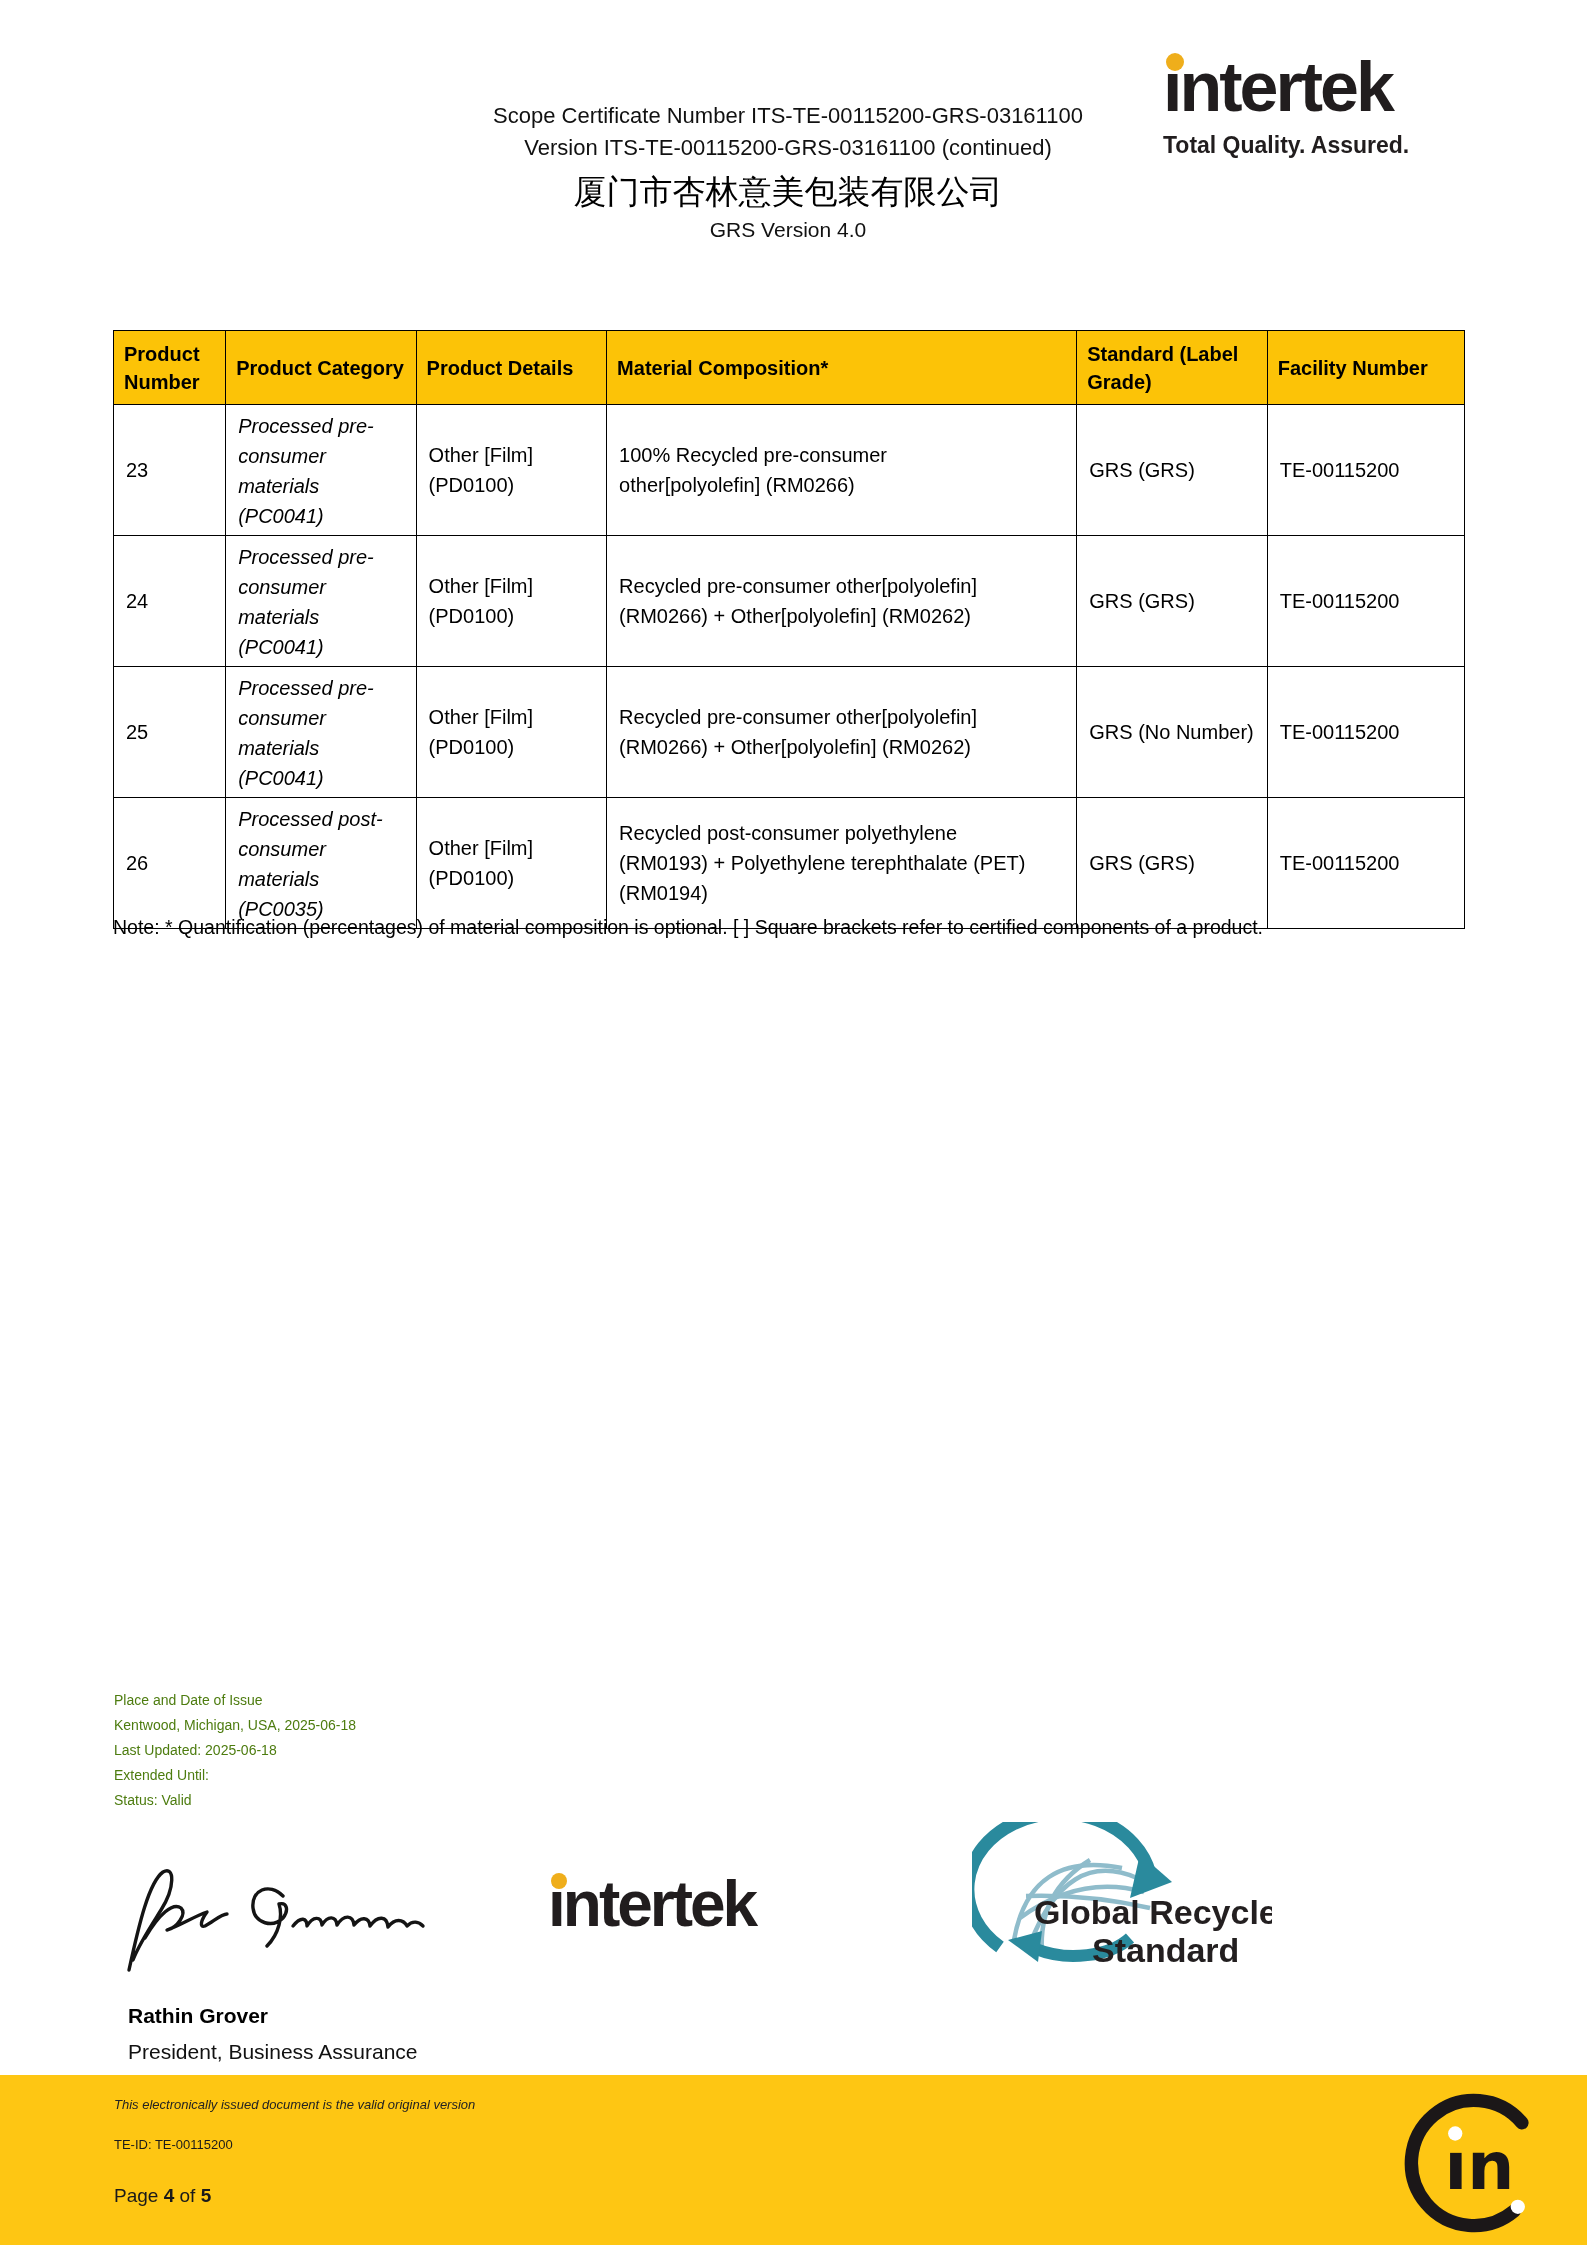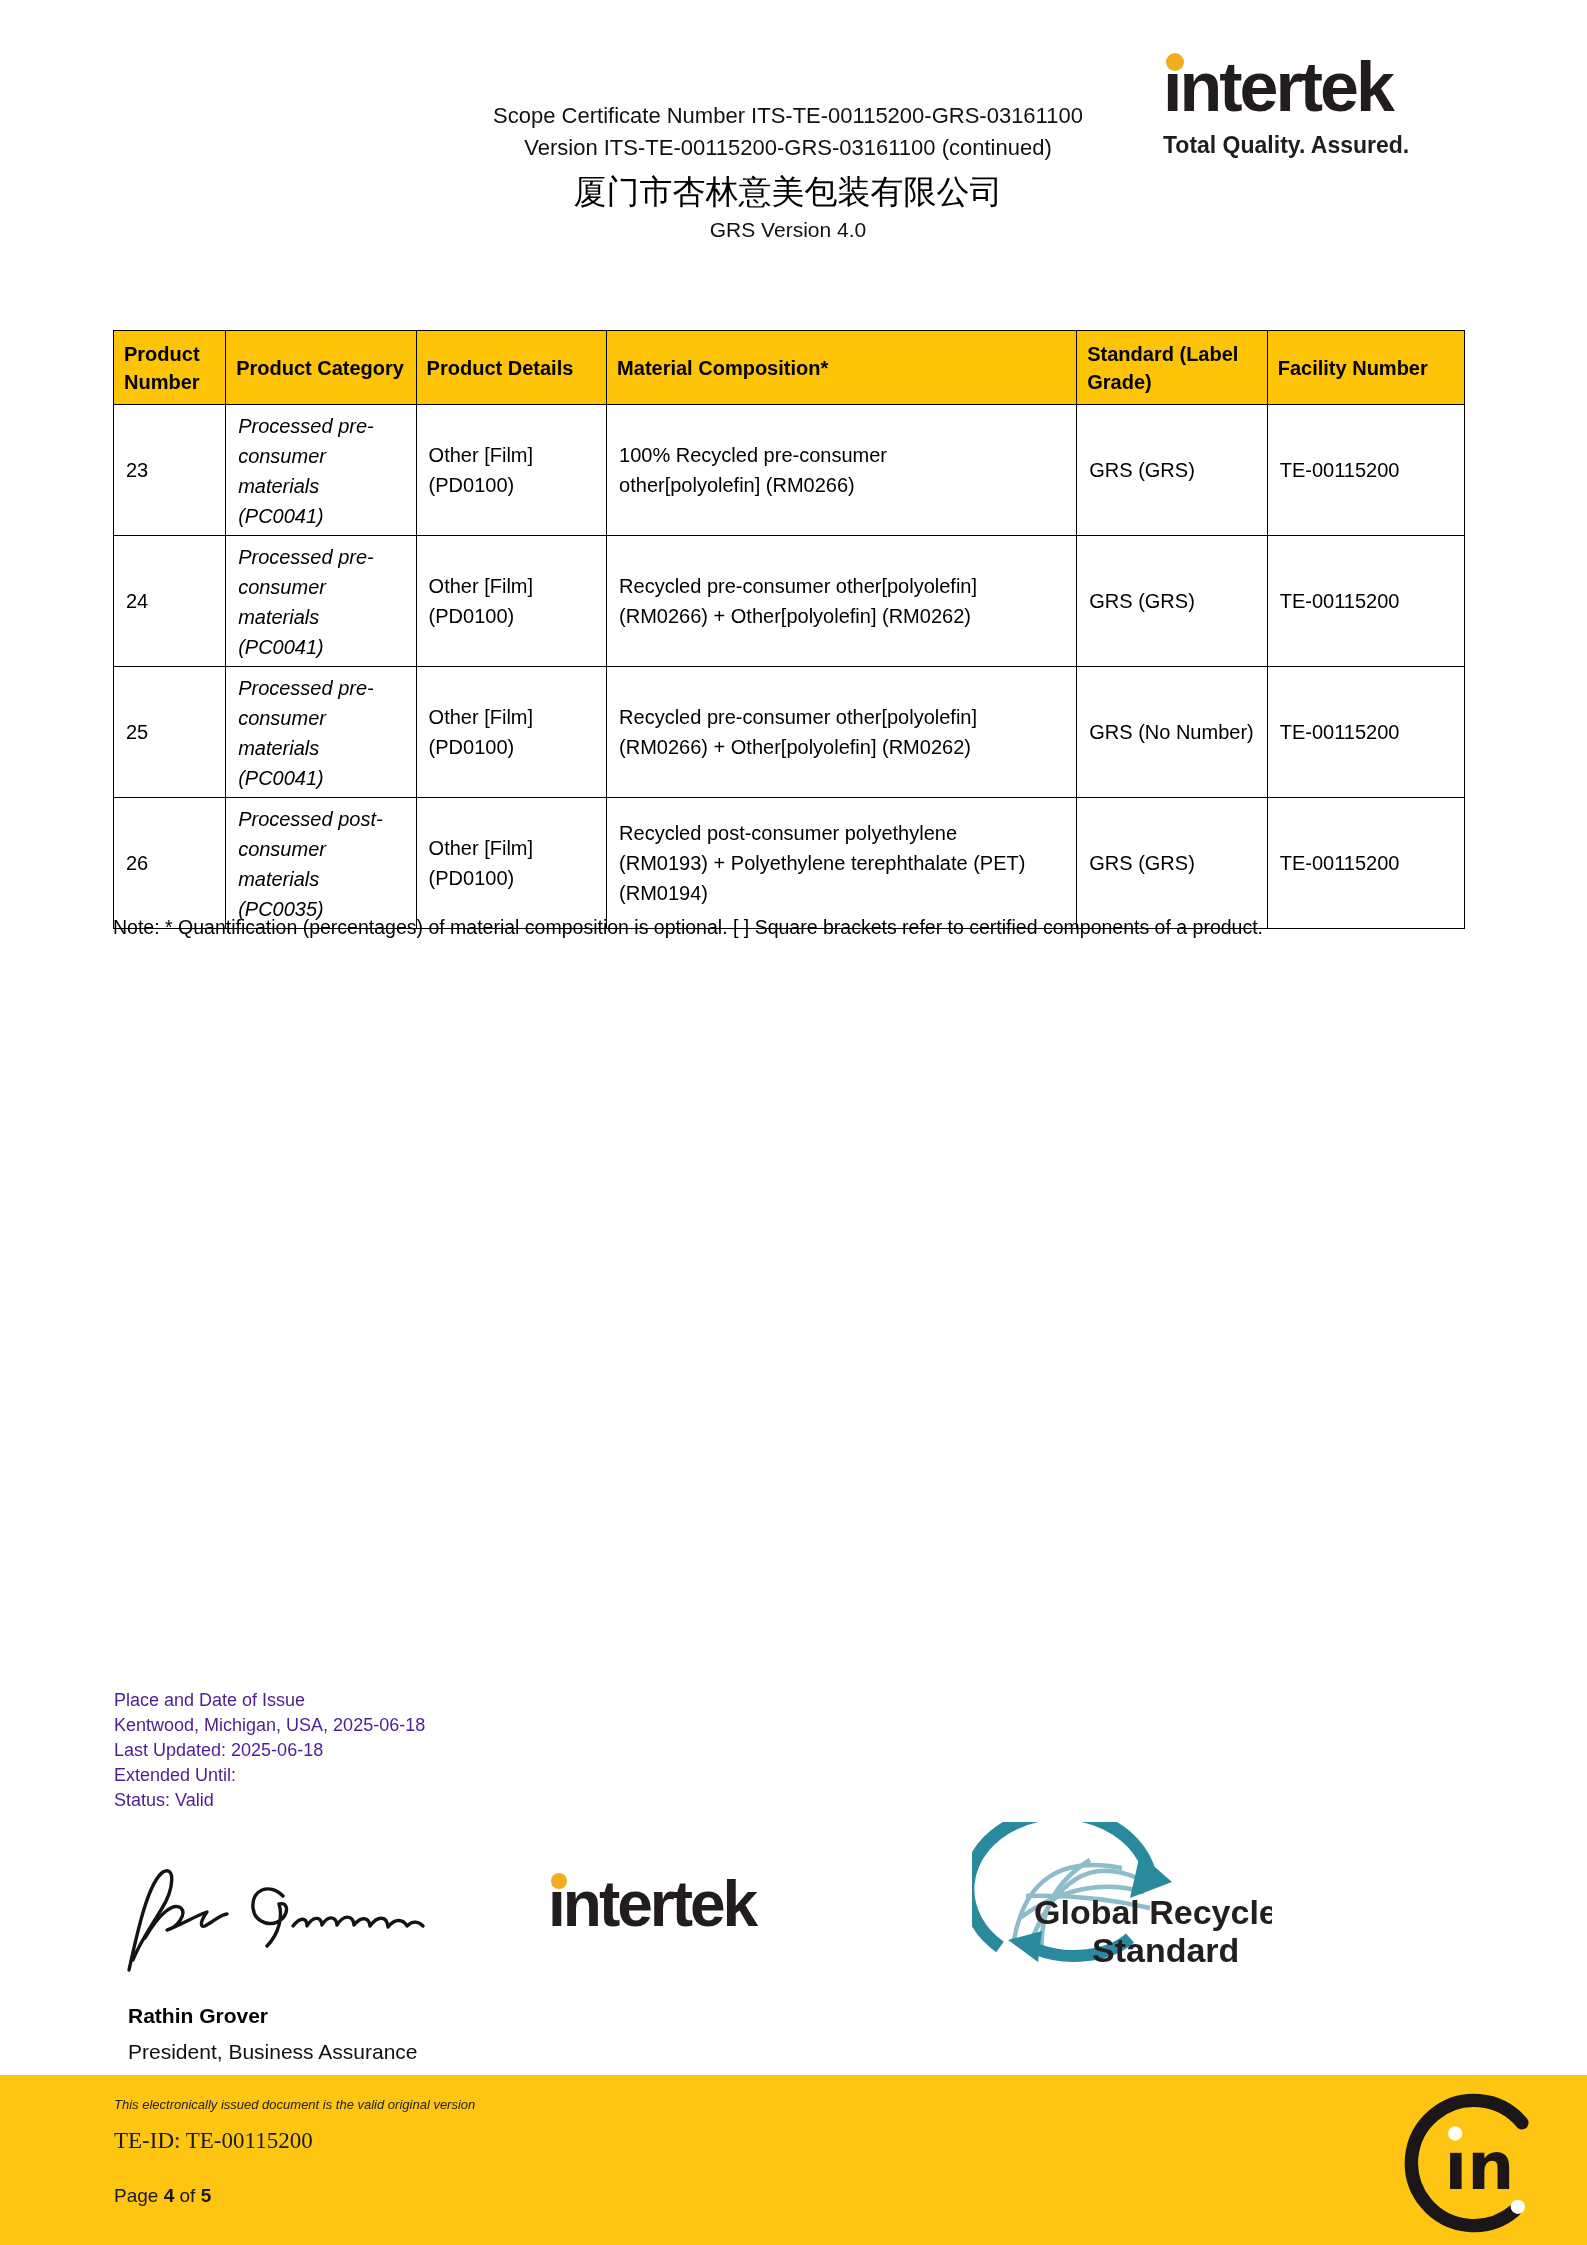--- a/index.html
+++ b/index.html
@@ -29,34 +29,34 @@
   .products th,.products td{border:1.5px solid #000;overflow:hidden;}
   .products th{background:#fcc307;font-weight:bold;font-size:20px;text-align:left;
                padding:4px 10px;vertical-align:middle;line-height:28px;color:#000;}
   .products td{font-size:20px;padding:4px 12px;vertical-align:middle;line-height:30px;color:#000;}
   .products td.cat{vertical-align:top;padding-top:6px;font-style:italic;}
   tr.hrow{height:74px;} tr.r0{height:122px;} tr.r1{height:124px;} tr.r2{height:124px;} tr.r3{height:130px;}
 
   .note{position:absolute;left:113px;top:916px;width:1400px;font-size:19.5px;color:#000;}
 
   
-  .issue{position:absolute;left:114px;top:1688px;font-size:18px;line-height:25px;color:#4c1d95;}
+  .issue{position:absolute;left:114px;top:1688px;font-size:14px;line-height:25px;color:#4d7c0f;}
 
   
   .sig{position:absolute;left:115px;top:1852px;}
   .wm-bottom{position:absolute;left:548px;top:1872px;font-size:64px;}
   .wm-bottom .ydot{width:16px;height:16px;left:3px;top:1px;}
   .grs-logo{position:absolute;left:972px;top:1822px;}
   .sign-name{position:absolute;left:128px;top:2004px;font-size:21px;font-weight:bold;color:#000;}
   .sign-title{position:absolute;left:128px;top:2040px;font-size:21px;color:#111;}
 
   
   .footer{position:absolute;left:0;top:2075px;width:1587px;height:170px;background:#fec613;}
   .footer .valid{position:absolute;left:114px;top:22px;font-size:13px;font-style:italic;color:#222;}
-  .footer .teid{position:absolute;left:114px;top:53px;font-size:23px;color:#1a1a1a;font-family:Liberation Serif, serif;}
+  .footer .teid{position:absolute;left:114px;top:62px;font-size:13px;color:#1a1a1a;}
   .footer .pageline{position:absolute;left:114px;top:110px;font-size:19px;color:#1a1a1a;}
   .footer .pageline b{font-weight:bold;}
   .in-icon{position:absolute;left:1398px;top:12px;}
 </style>
 </head>
 <body>
 
 <div class="page">
 
   <div class="hdr-center">

